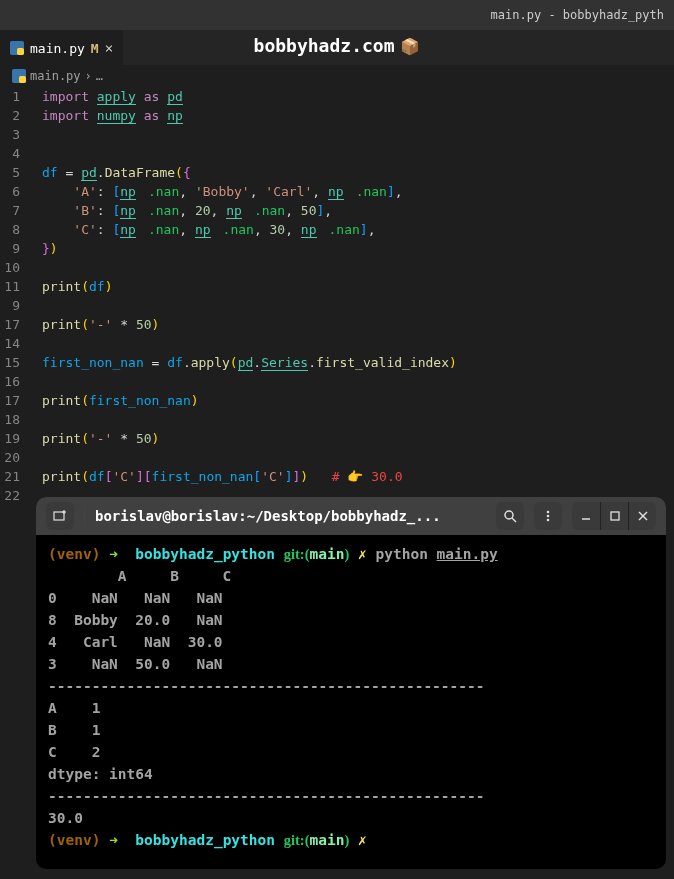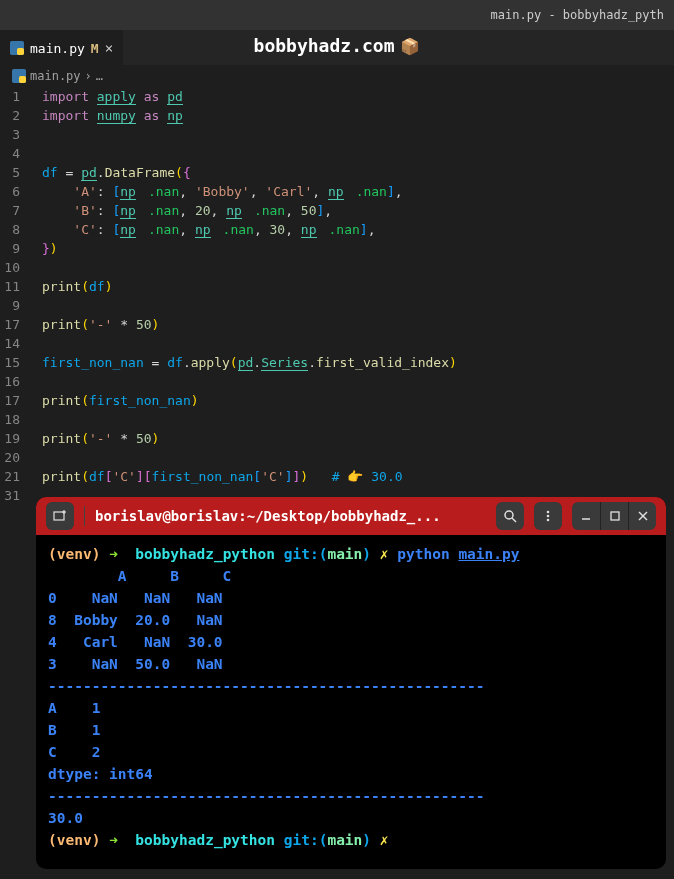--- a/index.html
+++ b/index.html
@@ -102,37 +102,37 @@
 .var { color: #0ea5e9; }
 .func { color: #dcdcaa; }
 .str { color: #ce9178; }
 .num { color: #b5cea8; }
 .punc { color: #d4d4d4; }
 .brk { color: #ffd700; }
 .brk2 { color: #da70d6; }
 .brk3 { color: #179fff; }
 .cls { color: #4ec9b0; border-bottom: 1px solid #4ec9b0; }
 .meth { color: #dcdcaa; }
-.cmt { color: #0ea5e9; margin-top: 16px; }
+.cmt { color: #ef4444; margin-top: 16px; }
 .op { color: #d4d4d4; }
 .nan { color: #22c55e; margin-left: 12px; }
 
 .terminal-window {
   position: absolute;
   top: 497px;
   left: 36px;
   width: 630px;
   height: 372px;
   background: #000000;
   border-radius: 10px;
   overflow: hidden;
 }
 .terminal-header {
   height: 38px;
-  background: #b91c1c;
+  background: #404040;
   display: flex;
   align-items: center;
   padding: 0 10px;
   gap: 10px;
 }
 .term-btn {
   width: 28px;
   height: 28px;
   background: #3a3a3a;
   border-radius: 6px;
@@ -161,27 +161,27 @@
 }
 .terminal-body {
   padding: 8px 12px;
   font-size: 14.5px;
   line-height: 22px;
   white-space: pre;
   color: #ffffff;
   font-family: 'Consolas', 'Monaco', monospace;
   font-weight: bold;
 }
-.t-dim { color: #fdba74; }
+.t-dim { color: #a16207; }
 .t-green { color: #8ae234; }
 .t-cyan { color: #34e2e2; font-weight: bold; }
-.t-blue { color: #0ea5e9; }
+.t-blue { color: #22c55e; font-family: Liberation Serif, serif; }
 .t-red { color: #86efac; }
 .t-yellow { color: #fce94f; }
-.t-white { color: #3b82f6; text-align: right; }
+.t-white { color: #a3a3a3; text-align: right; }
 .t-under { text-decoration: underline; }
 .py-icon {
   display: inline-block;
   width: 14px;
   height: 14px;
 }
 </style>
 </head>
 <body>
 
@@ -231,21 +231,21 @@
 <div>9</div>
 <div>17</div>
 <div>14</div>
 <div>15</div>
 <div>16</div>
 <div>17</div>
 <div>18</div>
 <div>19</div>
 <div>20</div>
 <div>21</div>
-<div>31</div>
+<div>22</div>
   </div>
   <div class="code"><span class="kw">import</span> <span class="mod">apply</span> <span class="kw">as</span> <span class="alias">pd</span>
 <span class="kw">import</span> <span class="mod">numpy</span> <span class="kw">as</span> <span class="alias">np</span>
 
 
 <span class="var">df</span> <span class="op">=</span> <span class="cls">pd</span><span class="punc">.</span><span class="func">DataFrame</span><span class="brk">(</span><span class="brk2">{</span>
 <span>    </span><span class="str">'A'</span><span class="punc">:</span> <span class="brk3">[</span><span class="cls">np</span><span class="nan">.nan</span><span class="punc">,</span> <span class="str">'Bobby'</span><span class="punc">,</span> <span class="str">'Carl'</span><span class="punc">,</span> <span class="cls">np</span><span class="nan">.nan</span><span class="brk3">]</span><span class="punc">,</span>
 <span>    </span><span class="str">'B'</span><span class="punc">:</span> <span class="brk3">[</span><span class="cls">np</span><span class="nan">.nan</span><span class="punc">,</span> <span class="num">20</span><span class="punc">,</span> <span class="cls">np</span><span class="nan">.nan</span><span class="punc">,</span> <span class="num">50</span><span class="brk3">]</span><span class="punc">,</span>
 <span>    </span><span class="str">'C'</span><span class="punc">:</span> <span class="brk3">[</span><span class="cls">np</span><span class="nan">.nan</span><span class="punc">,</span> <span class="cls">np</span><span class="nan">.nan</span><span class="punc">,</span> <span class="num">30</span><span class="punc">,</span> <span class="cls">np</span><span class="nan">.nan</span><span class="brk3">]</span><span class="punc">,</span>
 <span class="brk2">}</span><span class="brk">)</span>

